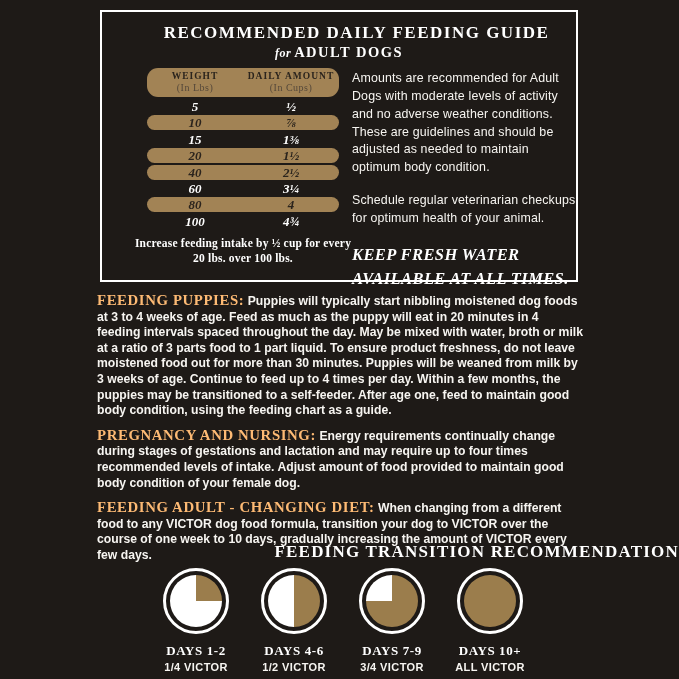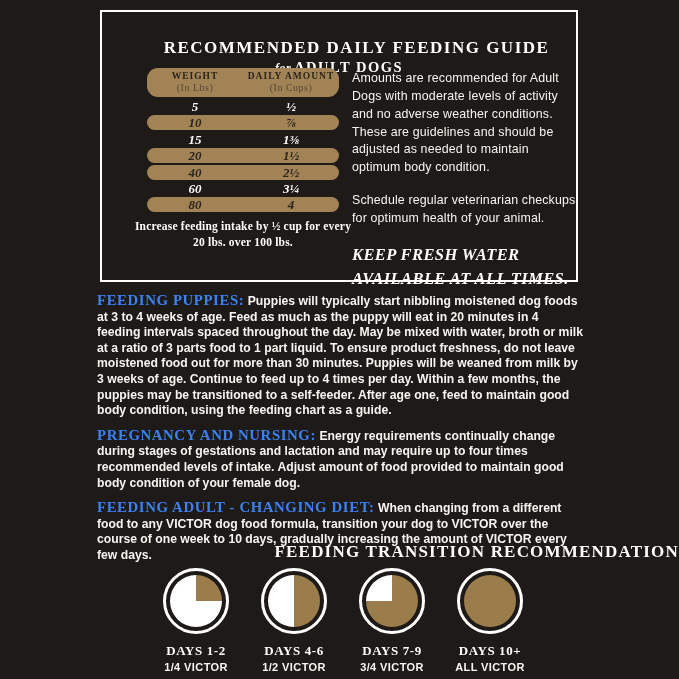--- a/index.html
+++ b/index.html
@@ -11,21 +11,21 @@
     position:relative;width:679px;height:679px;background:var(--bg);
     overflow:hidden;color:var(--white);
     font-family:"Liberation Sans",sans-serif;
   }
   
   .guide-box{
     position:absolute;left:100px;top:10px;width:478px;height:272px;
     border:2px solid #ffffff;
   }
   .box-title{
-    margin-top:26px;text-align:center;
+    margin-top:11px;text-align:center;
     font-family:"Liberation Serif",serif;font-weight:bold;
     font-size:17px;letter-spacing:1.5px;color:#ffffff;padding-left:35px;
   }
   .box-subtitle{
     text-align:center;font-family:"Liberation Serif",serif;
     font-weight:bold;font-size:14.5px;letter-spacing:1.5px;color:#ffffff;margin-top:1px;
   }
   .box-subtitle .for{font-style:italic;font-size:12px;letter-spacing:0.5px;text-transform:none;margin-right:3px;}
   
   .feed-table{position:absolute;left:45px;top:56px;width:192px;}
@@ -67,21 +67,21 @@
     font-size:16.5px;line-height:1.45;letter-spacing:0.4px;color:#ffffff;
   }
   
   .sections{position:absolute;left:97px;top:293px;width:487px;}
   .section{margin-bottom:9px;}
   .section p{
     font-size:12.2px;line-height:15.6px;font-weight:bold;color:var(--white);
   }
   .sec-heading{
     font-family:"Liberation Serif",serif;font-weight:bold;font-size:14.8px;
-    letter-spacing:0.6px;color:#3b82f6;
+    letter-spacing:0.6px;color:#fdba74;
   }
   
   .transition-heading{
     position:absolute;left:0;top:542px;width:679px;text-align:right;
     font-family:"Liberation Serif",serif;font-weight:bold;font-size:17px;
     letter-spacing:1.2px;color:#ffffff;
   }
   .steps{
     position:absolute;left:147px;top:568px;width:392px;
     display:flex;justify-content:space-between;
@@ -144,20 +144,24 @@
             <span>2½</span>
           </div>
           <div class="t-row dark">
             <span>60</span>
             <span>3¼</span>
           </div>
           <div class="t-row pill">
             <span>80</span>
             <span>4</span>
           </div>
+          <div class="t-row dark">
+            <span>100</span>
+            <span>4¾</span>
+          </div>
         </div>
       <div class="t-note">Increase feeding intake by ½ cup for every 20 lbs. over 100 lbs.</div>
     </div>
 
     <div class="right-col">
       <p>Amounts are recommended for Adult Dogs with moderate levels of activity and no adverse weather conditions. These are guidelines and should be adjusted as needed to maintain optimum body condition.</p>
       <p>Schedule regular veterinarian checkups for optimum health of your animal.</p>
       <div class="callout">KEEP FRESH WATER AVAILABLE AT ALL TIMES.</div>
     </div>
   </div>

